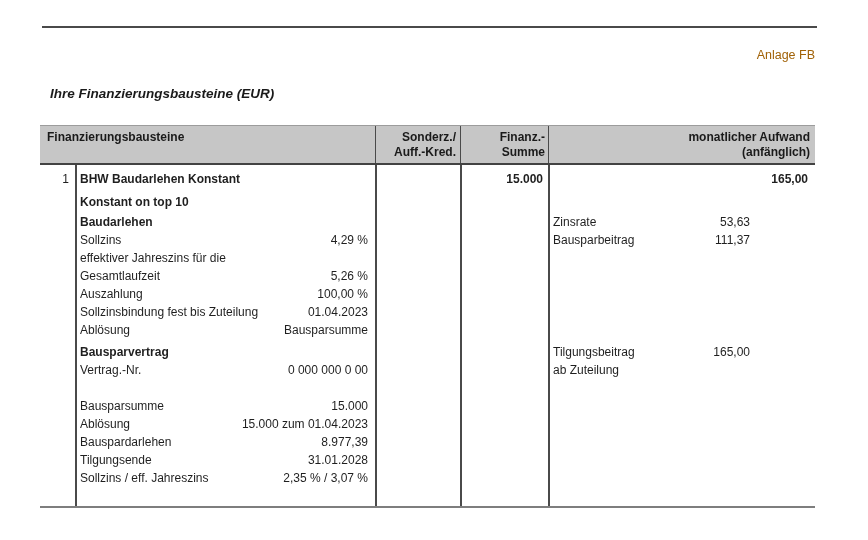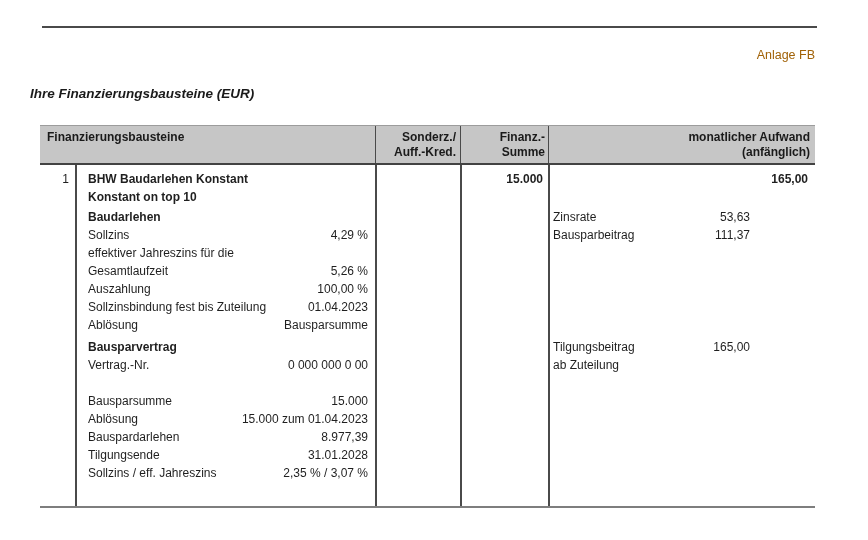--- a/index.html
+++ b/index.html
@@ -11,21 +11,21 @@
   }
   .top-rule {
     position:absolute; left:42px; top:26px; width:775px; height:2px;
     background:#4a4a4a;
   }
   .annex {
     position:absolute; left:615px; top:48px; width:200px;
     text-align:right; font-size:12.5px; color:#a16207;
   }
   .title {
-    position:absolute; left:30px; top:86px;
+    position:absolute; left:50px; top:86px;
     font-size:13.5px; font-weight:bold; font-style:italic; color:#1a1a1a;
   }
   .fintable { position:absolute; left:40px; top:125px; width:775px; }
   .thead {
     display:flex; height:40px; background:#c6c6c6;
     border-top:1px solid #9c9c9c; border-bottom:2px solid #424242;
     font-size:12px; font-weight:bold; line-height:15px; color:#1a1a1a;
   }
   .hc { padding-top:4px; }
   .hc span { display:block; }
@@ -35,21 +35,21 @@
   .hc4 { width:267px; text-align:right; padding-right:5px; border-left:1.5px solid #4a4a4a; }
   .tbody {
     position:relative; height:343px; padding-top:5px;
     border-bottom:2px solid #7e7e7e;
     font-size:12px; line-height:18px;
   }
   .vline { position:absolute; top:0; bottom:0; width:1.5px; background:#4a4a4a; }
   .vl-num { left:35px; } .vl-a { left:335px; } .vl-b { left:420px; } .vl-c { left:508px; }
   .row { display:flex; height:18px; }
   .c-num  { width:35px; text-align:right; padding-right:6px; }
-  .c-main { width:300px; display:flex; padding-left:13px; padding-right:7px; }
+  .c-main { width:300px; display:flex; padding-left:5px; padding-right:7px; }
   .c-main .lbl { flex:1 1 auto; white-space:nowrap; }
   .c-main .val { text-align:right; white-space:nowrap; }
   .c-sonderz { width:85px; }
   .c-summe { width:88px; text-align:right; padding-right:5px; }
   .c-aufwand { width:267px; }
   .aufwand-main { text-align:right; padding-right:7px; font-weight:bold; }
   .aufwand-sub { display:flex; padding-left:5px; padding-right:65px; }
   .aufwand-sub .sub-lbl { flex:1 1 auto; white-space:nowrap; }
   .aufwand-sub .sub-val { text-align:right; white-space:nowrap; }
   .b { font-weight:bold; }
@@ -90,21 +90,21 @@
           <div class="c-num">1</div>
           <div class="c-main">
             <span class="lbl b">BHW Baudarlehen Konstant</span>
           </div>
           <div class="c-sonderz"></div>
           <div class="c-summe b">15.000</div>
           <div class="c-aufwand">
             <div class="aufwand-main">165,00</div>
           </div>
         </div>
-        <div class="row" style="">
+        <div class="row" style="margin-top: 5px;">
           <div class="c-num"></div>
           <div class="c-main">
             <span class="lbl b">Konstant on top 10</span>
           </div>
           <div class="c-sonderz"></div>
           <div class="c-summe"></div>
           <div class="c-aufwand"></div>
         </div>
         <div class="row" style="margin-top: 2px;">
           <div class="c-num"></div>

